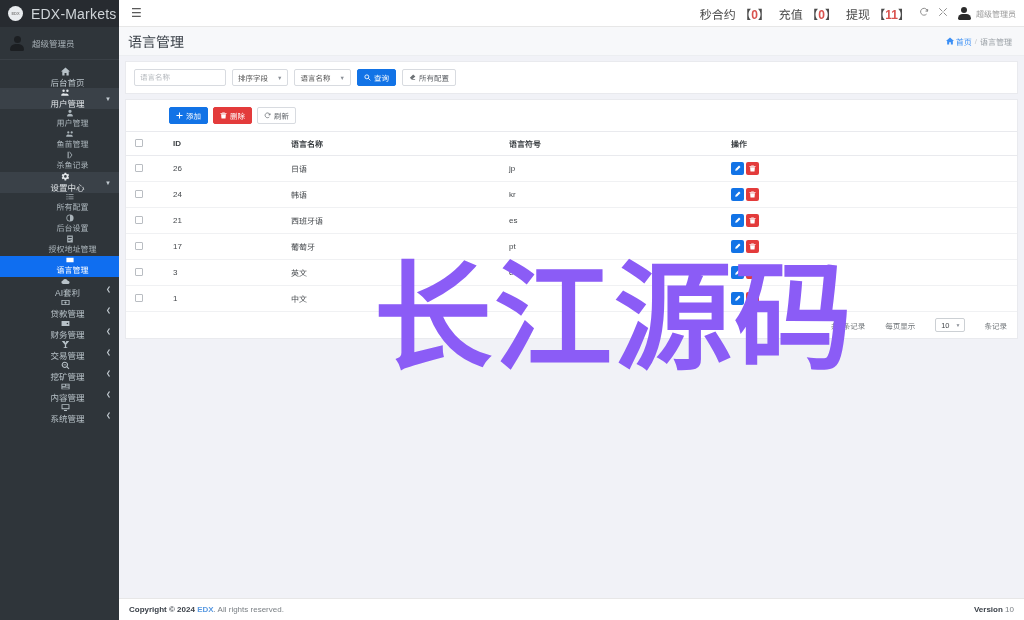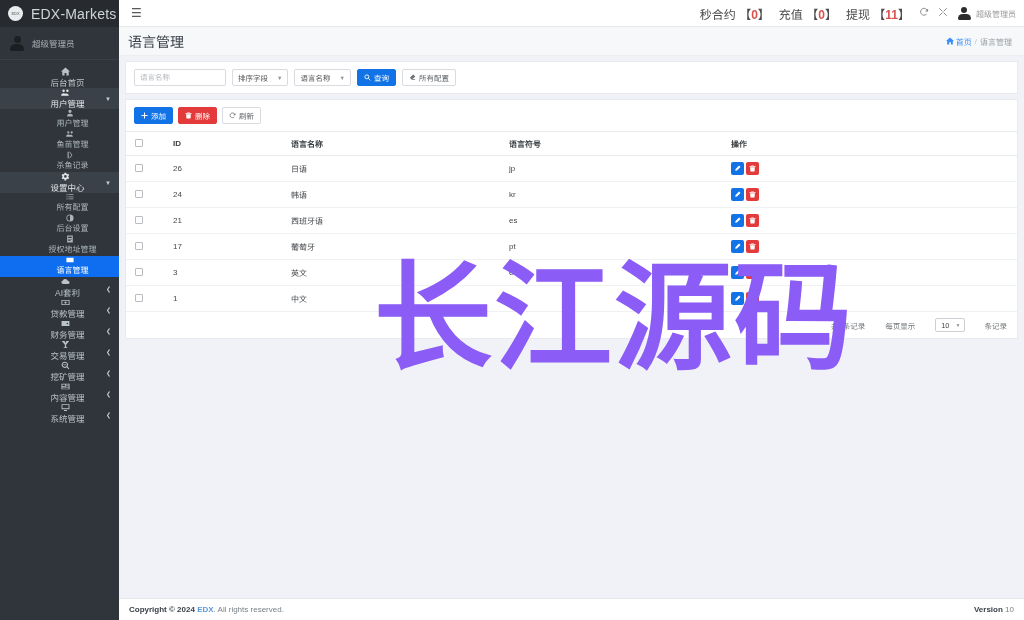--- a/index.html
+++ b/index.html
@@ -195,20 +195,21 @@
   }
   .btn svg { display: block; }
   .btn-primary { background: #1273e6; border-color: #1273e6; color: #fff; }
   .btn-danger  { background: #e33b3b; border-color: #e33b3b; color: #fff; }
   .btn-default { background: #fff; border-color: #d8dbe0; color: #5d6166; }
 
   .table-card { padding: 0; }
   .toolbar {
     display: flex; align-items: flex-end; gap: 5px;
     padding: 7px 8px;
+    margin-left: 35px;
   }
 
   table.grid { width: 100%; border-collapse: collapse; table-layout: fixed; }
   table.grid th {
     text-align: left;
     font-size: 8px; color: #3c4044; font-weight: bold;
     padding: 6px 0 6px 9px;
     border-top: 1px solid #e9eaee;
     border-bottom: 1px solid #e9eaee;
     background: #fff;

